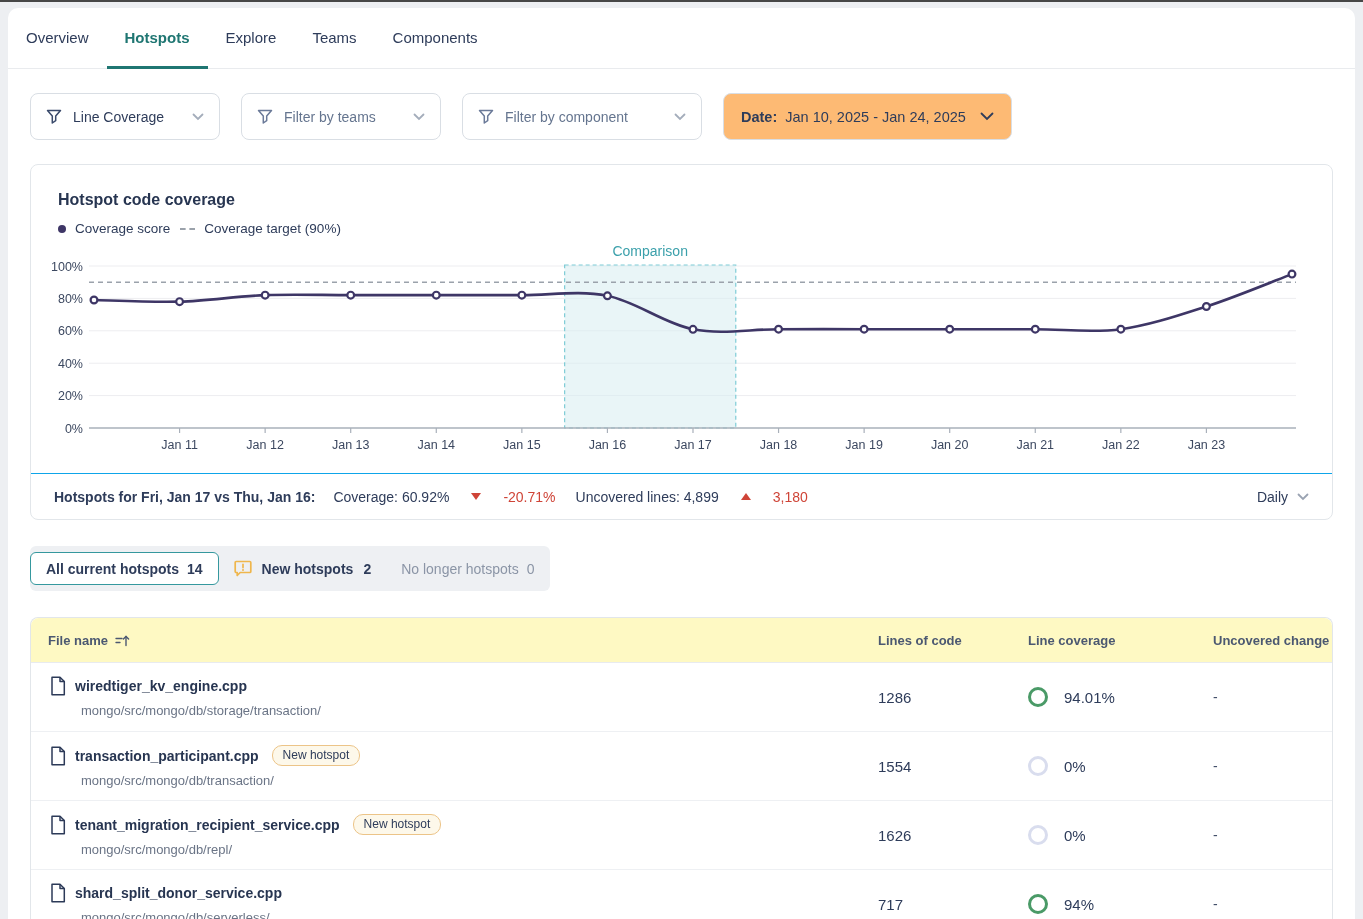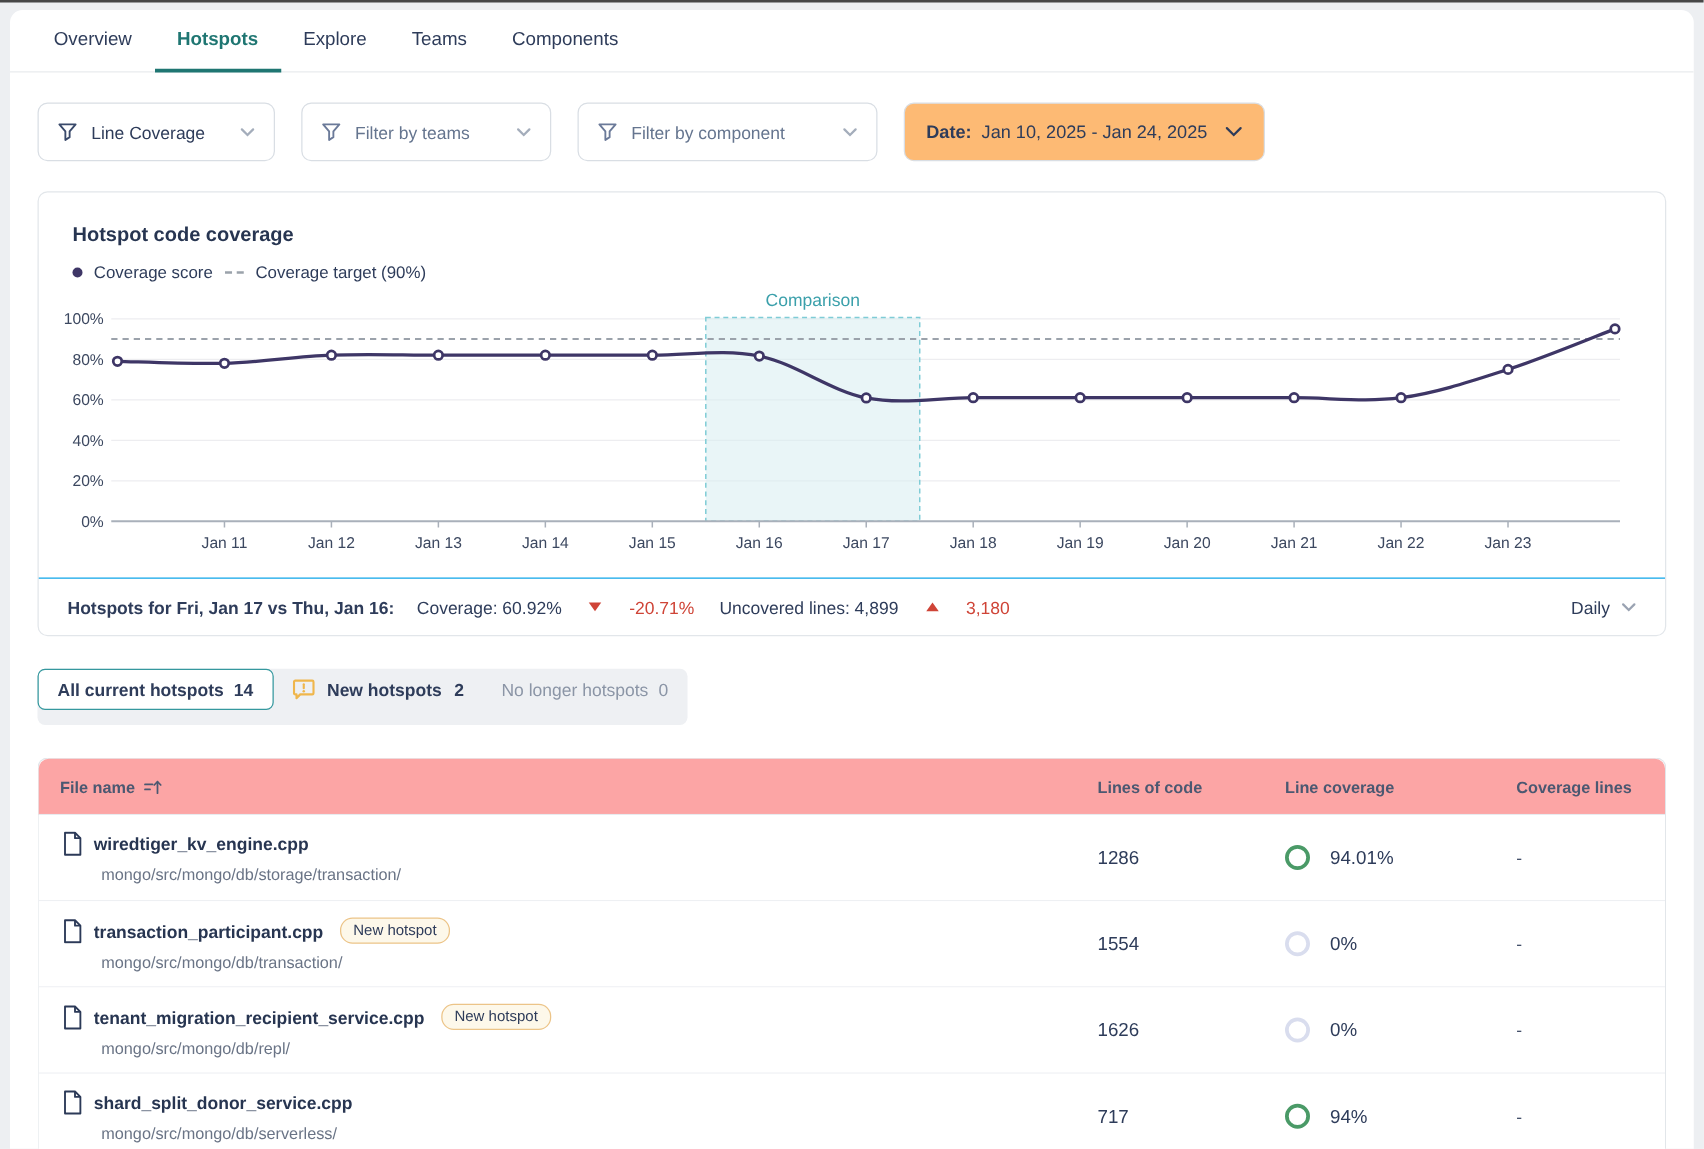--- a/index.html
+++ b/index.html
@@ -8,21 +8,21 @@
     --red:#cf4437; --line:#3e3666; --grid:#ededf0; --axis:#a9b0ba;
     --border:#e2e6ea; --row-border:#eef0f3; --green:#4a9a67; --ring-none:#d9ddee;
     --badge-bg:#fdf8ea; --badge-border:#ecc488; --amber:#efb64c;
   }
   *{box-sizing:border-box;margin:0;padding:0;font-family:"Liberation Sans",sans-serif;}
   html,body{width:1363px;height:919px;overflow:hidden;background:#edeff2;}
   #topline{height:2px;background:#474747;}
   #page{position:absolute;top:8px;left:8px;right:8px;bottom:0;background:#fff;border-radius:10px 10px 0 0;overflow:hidden;}
 
   
-  .nav{display:flex;align-items:stretch;height:50px;border-bottom:1px solid #e9ebee;padding-left:17px;}
+  .nav{display:flex;align-items:stretch;height:61px;border-bottom:1px solid #e9ebee;}
   .nav-tab{display:flex;align-items:center;padding:0 18px;font-size:15px;font-weight:500;color:var(--navy);cursor:pointer;border-bottom:3px solid transparent;margin-bottom:-1px;}
   .nav-tab.active{color:var(--teal);font-weight:700;border-bottom-color:var(--teal);}
 
   
   .filters{display:flex;align-items:center;gap:21px;padding:24px 22px 0 22px;}
   .filter-btn{display:inline-flex;align-items:center;gap:11px;height:47px;padding:0 15px;border:1px solid #d9dee4;border-radius:8px;background:#fff;font-size:14px;cursor:pointer;}
   .filter-btn .lbl{color:var(--navy);font-weight:500;}
   .filter-btn .lbl.muted{color:#65758f;font-weight:400;}
   .filter-btn .chev{margin-left:auto;}
   .w1{width:190px}.w2{width:200px}.w3{width:240px}
@@ -42,31 +42,31 @@
   
   .summary{position:absolute;left:0;right:0;bottom:0;height:46px;border-top:1px solid #0ea5e9;display:flex;align-items:center;padding:0 23px;font-size:14px;color:var(--navy);}
   .summary .head{font-weight:700;margin-right:18px;}
   .metric{display:flex;align-items:center;gap:22px;margin-right:20px;}
   .delta{color:var(--red);}
   .tri-down{width:0;height:0;border-left:5px solid transparent;border-right:5px solid transparent;border-top:7px solid var(--red);}
   .tri-up{width:0;height:0;border-left:5px solid transparent;border-right:5px solid transparent;border-bottom:7px solid var(--red);}
   .granularity{margin-left:auto;display:flex;align-items:center;gap:9px;cursor:pointer;color:var(--navy);}
 
   
-  .pill-strip{display:inline-flex;align-items:flex-start;margin:26px 0 0 22px;background:#eef0f3;border-radius:6px;height:45px;}
+  .pill-strip{display:inline-flex;align-items:center;margin:26px 0 0 22px;background:#eef0f3;border-radius:6px;height:45px;}
   .pill{display:flex;align-items:center;gap:8px;height:33px;padding:0 15px;font-size:14px;color:var(--navy);cursor:pointer;white-space:nowrap;}
   .pill .cnt{font-weight:600;}
   .pill.active{background:#fff;border:1px solid var(--teal-border);border-radius:6px;font-weight:700;}
   .pill.bold{font-weight:700;gap:10px;}
   .pill.dim{color:#8b95a6;font-weight:400;}
   .pill.dim .cnt{font-weight:400;}
 
   
   #table-card{margin-top:26px;border-radius:8px 8px 0 0;border-bottom:none;min-height:315px;}
-  .thead{display:grid;grid-template-columns:847px 150px 160px 1fr;align-items:center;height:45px;background:#fca5a5;border-bottom:1px solid #e8ebef;border-radius:8px 8px 0 0;font-size:13px;font-weight:600;color:#4b5871;}
+  .thead{display:grid;grid-template-columns:847px 150px 160px 1fr;align-items:center;height:45px;background:#fef9c3;border-bottom:1px solid #e8ebef;border-radius:8px 8px 0 0;font-size:13px;font-weight:600;color:#4b5871;}
   .thead .c1{display:flex;align-items:center;gap:7px;padding-left:17px;}
   .trow{display:grid;grid-template-columns:847px 150px 160px 1fr;border-bottom:1px solid var(--row-border);height:69px;background:#fff;cursor:pointer;}
   .cell-file{padding:13px 0 0 19px;}
   .file-line{display:flex;align-items:center;gap:9px;}
   .file-name{font-size:14px;font-weight:700;color:var(--navy-dark);}
   .badge{font-size:12px;color:var(--navy);background:var(--badge-bg);border:1px solid var(--badge-border);border-radius:10px;padding:2px 10px 3px;margin-left:4px;}
   .file-path{margin:7px 0 0 31px;font-size:13px;color:#6a7486;}
   .cell-mid{display:flex;align-items:center;font-size:15px;color:var(--navy);}
   .cell-cov{display:flex;align-items:center;gap:16px;font-size:15px;color:var(--navy);}
   .ring{width:20px;height:20px;border-radius:50%;border:3px solid var(--ring-none);}
@@ -271,21 +271,21 @@
                 <line x1="1" y1="4.5" x2="7" y2="4.5"></line>
                 <line x1="1" y1="8.5" x2="5" y2="8.5"></line>
                 <line x1="11" y1="11.5" x2="11" y2="2.5"></line>
                 <path d="M8.4 5 11 2.4 13.6 5" fill="none"></path>
               </g>
             </svg>
           </span>
       </div>
       <div>Lines of code</div>
       <div>Line coverage</div>
-      <div style="padding-left:25px">Coverage lines</div>
+      <div style="padding-left:25px">Uncovered change</div>
     </div>
     <div id="table-body">
   <div class="trow">
     <div class="cell-file">
       <div class="file-line">
         <span>
                 <svg width="16" height="20" viewBox="0 0 16 20">
                   <path d="M2 1.2h8l4.3 4.3v13.3H2z" fill="none" stroke="#2c3a58" stroke-width="1.5" stroke-linejoin="round"></path>
                   <path d="M10 1.2v4.3h4.3" fill="none" stroke="#2c3a58" stroke-width="1.5" stroke-linejoin="round"></path>
                 </svg>

